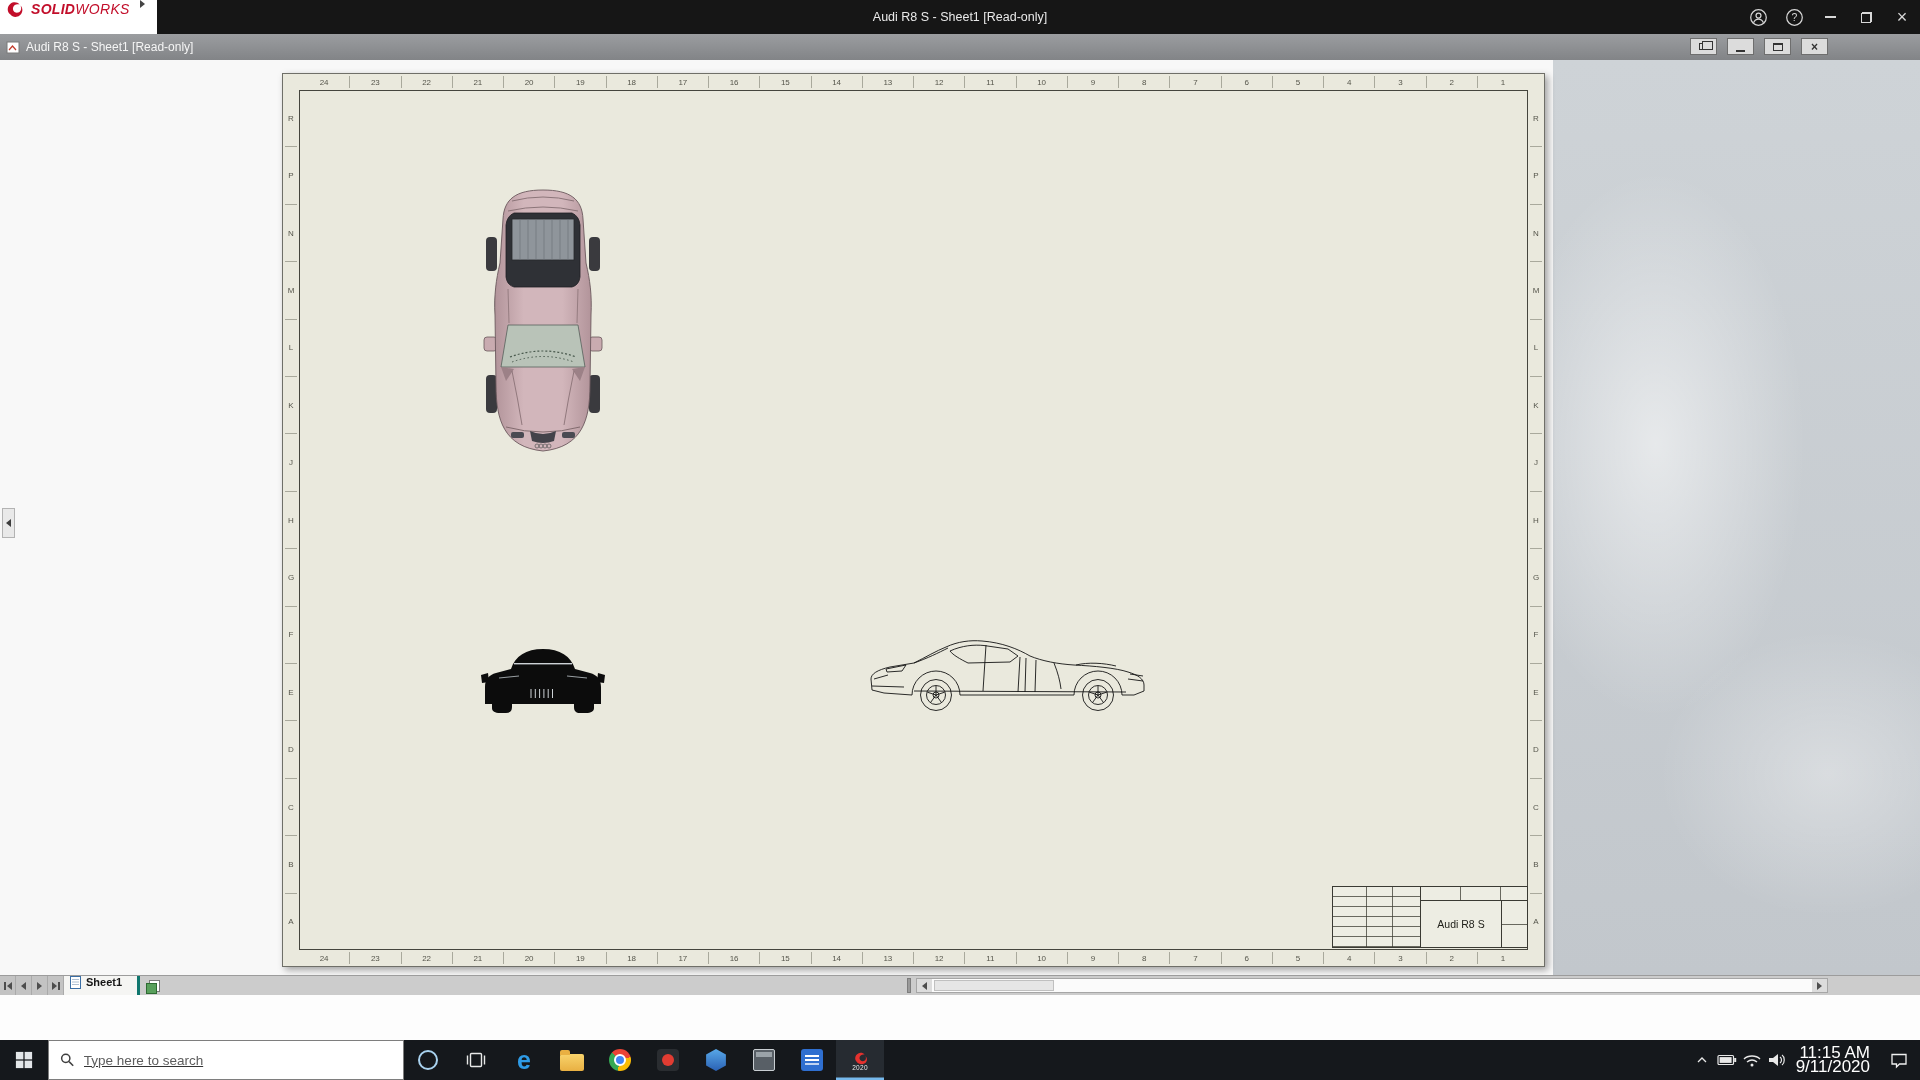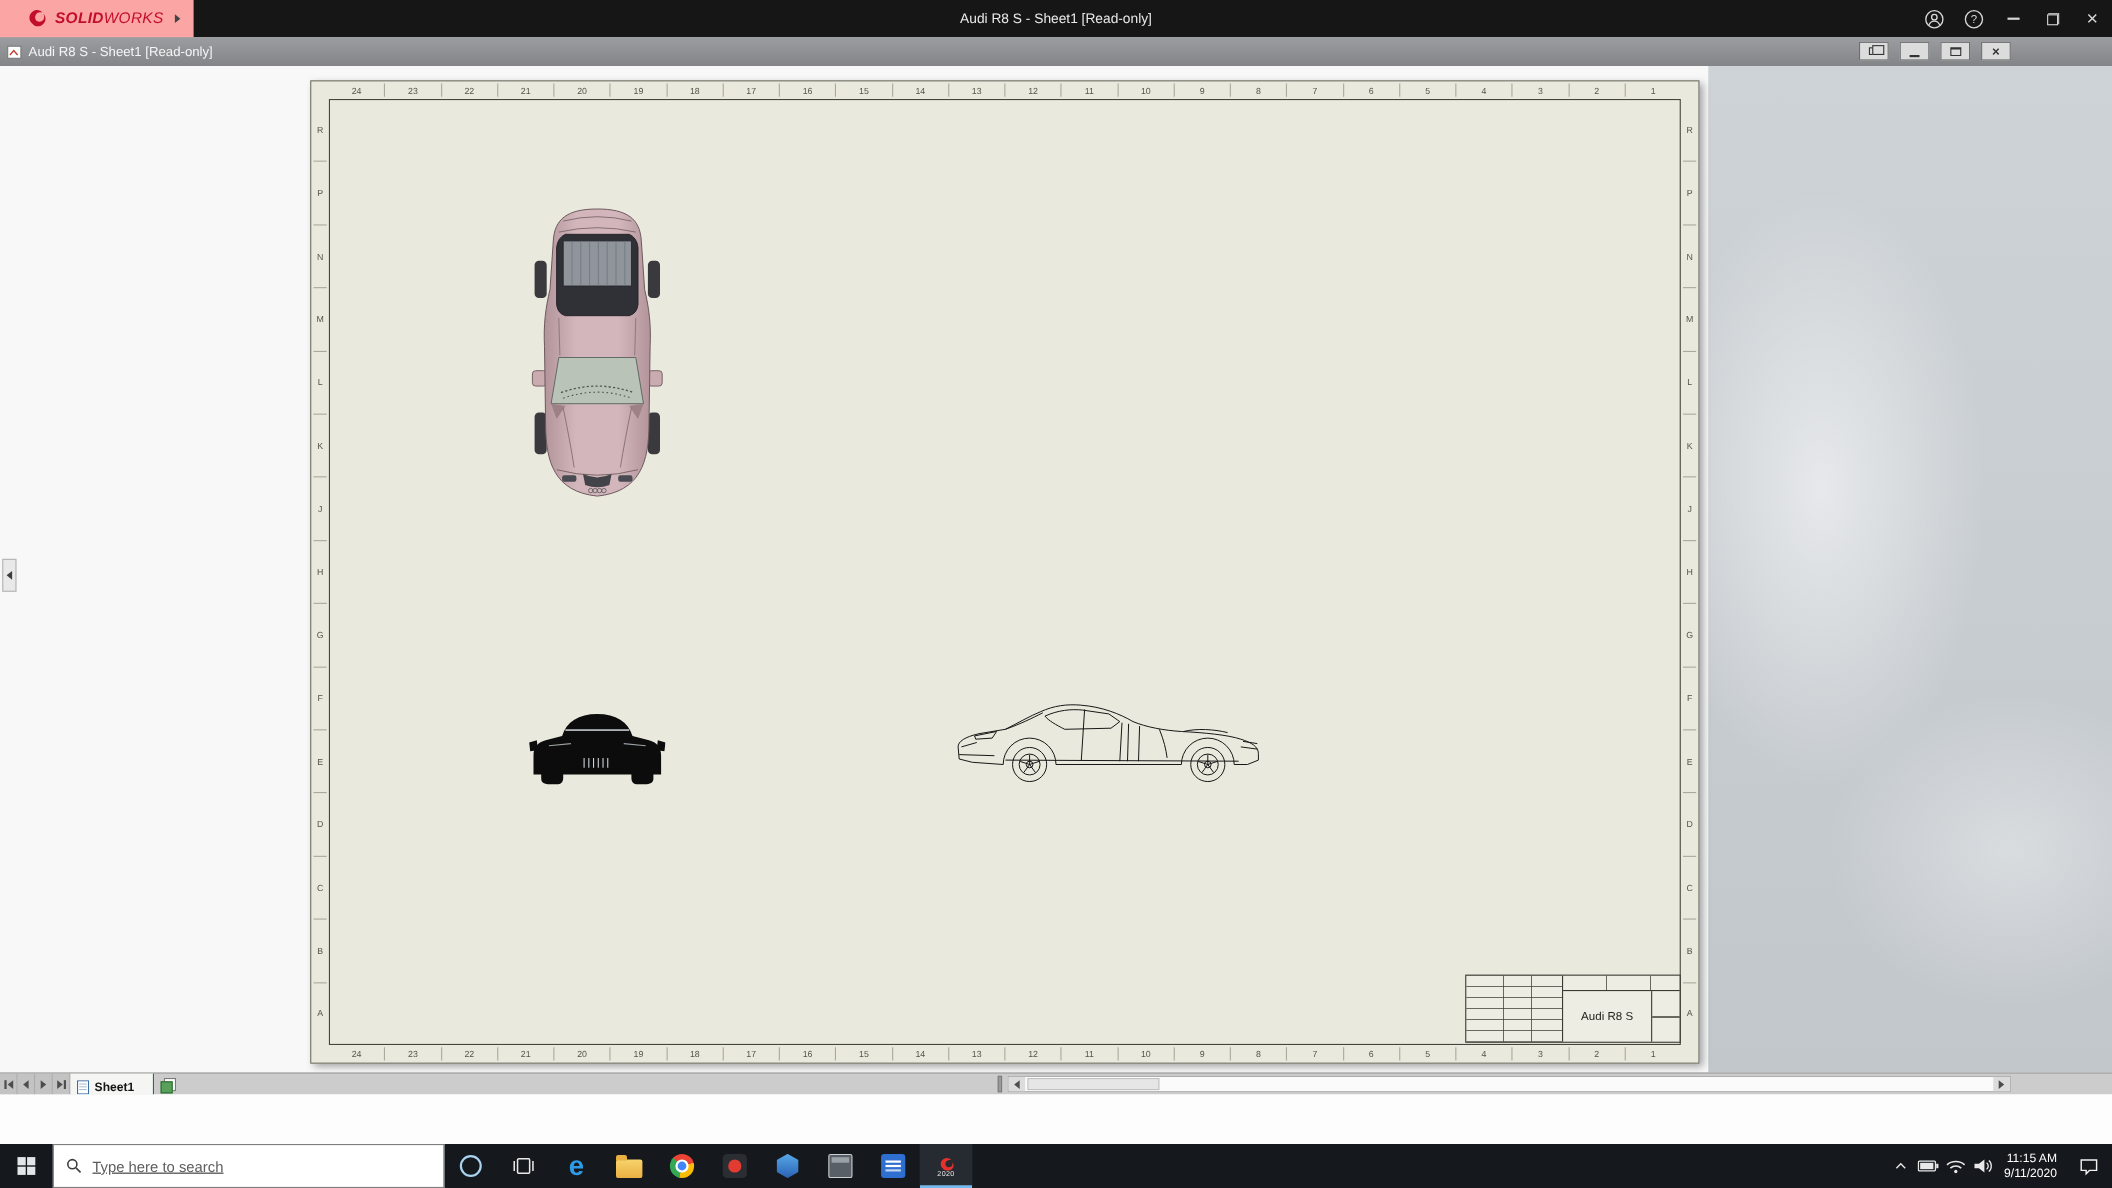--- a/index.html
+++ b/index.html
@@ -2,22 +2,22 @@
 <html><head>
 <meta charset="utf-8">
 <style>
   * { margin:0; padding:0; box-sizing:border-box; }
   html,body { width:1920px; height:1080px; overflow:hidden; background:#fff;
     font-family:"Liberation Sans", sans-serif; }
   #root { position:relative; width:1920px; height:1080px; background:#fff; }
 
   
   .titlebar { position:absolute; left:0; top:0; width:100%; height:34px; background:#161616; }
-  .logo-tab { position:absolute; left:0; top:0; height:34px; background:#fca5a5;
-    display:flex; align-items:center; gap:6px; padding:0 12px 0 24px; }
+  .logo-tab { position:absolute; left:0; top:0; height:34px; background:#ffffff;
+    display:flex; gap:6px; padding:0 12px 0 5px; }
   .logo-solid { color:#c20e2a; font-weight:bold; font-style:italic; font-size:14px; letter-spacing:.3px;}
   .logo-works { color:#c20e2a; font-style:italic; font-size:14px; letter-spacing:.3px;}
   .logo-arrow { width:0; height:0; border-top:4px solid transparent; border-bottom:4px solid transparent;
     border-left:5px solid #444; margin-left:4px; }
   .tb-title { position:absolute; left:50%; top:0; transform:translateX(-50%); height:34px;
     line-height:34px; color:#e9e9e9; font-size:12.5px; white-space:nowrap; }
   .tb-right { position:absolute; right:0; top:0; height:34px; display:flex; align-items:center; }
   .tb-btn { width:36px; height:34px; display:flex; align-items:center; justify-content:center; color:#d8d8d8; cursor:default; }
   .win-min-glyph { width:11px; height:2px; background:#d8d8d8; }
   .win-restore-glyph { position:relative; width:11px; height:11px; }
@@ -82,22 +82,22 @@
     background:linear-gradient(180deg, transparent 0 23px, rgba(60,60,50,.75) 23px 24px, transparent 24px); }
 
   
   .tabrow { position:absolute; left:0; top:975px; width:1920px; height:20px; background:#cccccc;
     border-top:1px solid #9c9c9c; display:flex; align-items:stretch; }
   .nav-btn { width:16px; display:flex; align-items:center; justify-content:center; gap:1px;
     background:#c3c3c3; border-right:1px solid #aaaaaa; }
   .tri-l { width:0; height:0; border-top:4px solid transparent; border-bottom:4px solid transparent; border-right:5px solid #4d4d4d; }
   .tri-r { width:0; height:0; border-top:4px solid transparent; border-bottom:4px solid transparent; border-left:5px solid #4d4d4d; }
   .nav-bar { width:2px; height:8px; background:#4d4d4d; }
-  .sheet-tab { width:76px; background:#f5f5f3; border-right:1px solid #0f766e; display:flex;
-    align-items:flex-end; gap:5px; padding:0 6px; font-size:11px; font-weight:bold; color:#161616; }
+  .sheet-tab { width:76px; background:#f5f5f3; border-right:3px solid #0f766e; display:flex;
+    align-items:flex-start; gap:5px; padding:0 6px; font-size:11px; font-weight:bold; color:#161616; }
   .addsheet { width:28px; display:flex; align-items:center; justify-content:center; }
   .addsheet-ic { position:relative; width:11px; height:12px; background:#fff; border:1px solid #7a7a7a; }
   .addsheet-ic::before { content:""; position:absolute; left:-4px; top:2px; width:9px; height:9px; background:#59a05c; border:1px solid #2e6b33; }
   .splitter { position:absolute; left:907px; top:2px; width:4px; height:15px; background:#9a9a9a; border:1px solid #7d7d7d; }
   .hscroll { position:absolute; left:916px; top:2px; width:912px; height:15px; background:#fbfbfb;
     border:1px solid #a6a6a6; display:flex; justify-content:space-between; }
   .hs-arrow { width:15px; background:#dcdcdc; display:flex; align-items:center; justify-content:center; }
   .hs-thumb { position:absolute; left:17px; top:1px; bottom:1px; width:120px; background:#e6e6e6; border:1px solid #c0c0c0; }
   .belowstrip { position:absolute; left:0; top:995px; width:1920px; height:45px; background:#fdfdfd; }
 
@@ -127,21 +127,21 @@
     clip-path:polygon(50% 0,95% 25%,95% 75%,50% 100%,5% 75%,5% 25%); }
   .prevapp { position:relative; width:22px; height:22px; border:1.5px solid #c9ced2; background:#585f66; border-radius:2px; }
   .prevapp::after { content:""; position:absolute; left:2px; right:2px; top:2px; height:5px; background:#9aa2a8; }
   .blueapp { position:relative; width:22px; height:22px; background:#2f6fd0; border-radius:3px; }
   .blueapp::after { content:""; position:absolute; left:4px; right:4px; top:6px; height:2px; background:#fff;
     box-shadow:0 4px 0 #fff, 0 8px 0 rgba(255,255,255,.7); }
   .sw-year { font-size:6.5px; color:#e8e8e8; margin-top:-2px; letter-spacing:.3px; }
   .tray { margin-left:auto; display:flex; align-items:center; height:100%; }
   .tray-icon { width:25px; height:40px; display:flex; align-items:center; justify-content:center; }
   .clock { display:flex; flex-direction:column; align-items:flex-end; justify-content:center;
-    color:#fff; font-size:11px; line-height:14px; padding:0 8px 0 6px; text-align:center; }
+    color:#fff; font-size:17px; line-height:14px; padding:0 8px 0 6px; text-align:center; }
   .action-center { width:42px; height:40px; display:flex; align-items:center; justify-content:center; }
 </style>
 </head>
 <body>
 
 <div id="root">
 
   <div class="titlebar">
     <div class="logo-tab">
       <svg width="20" height="20" viewBox="0 0 22 22">

